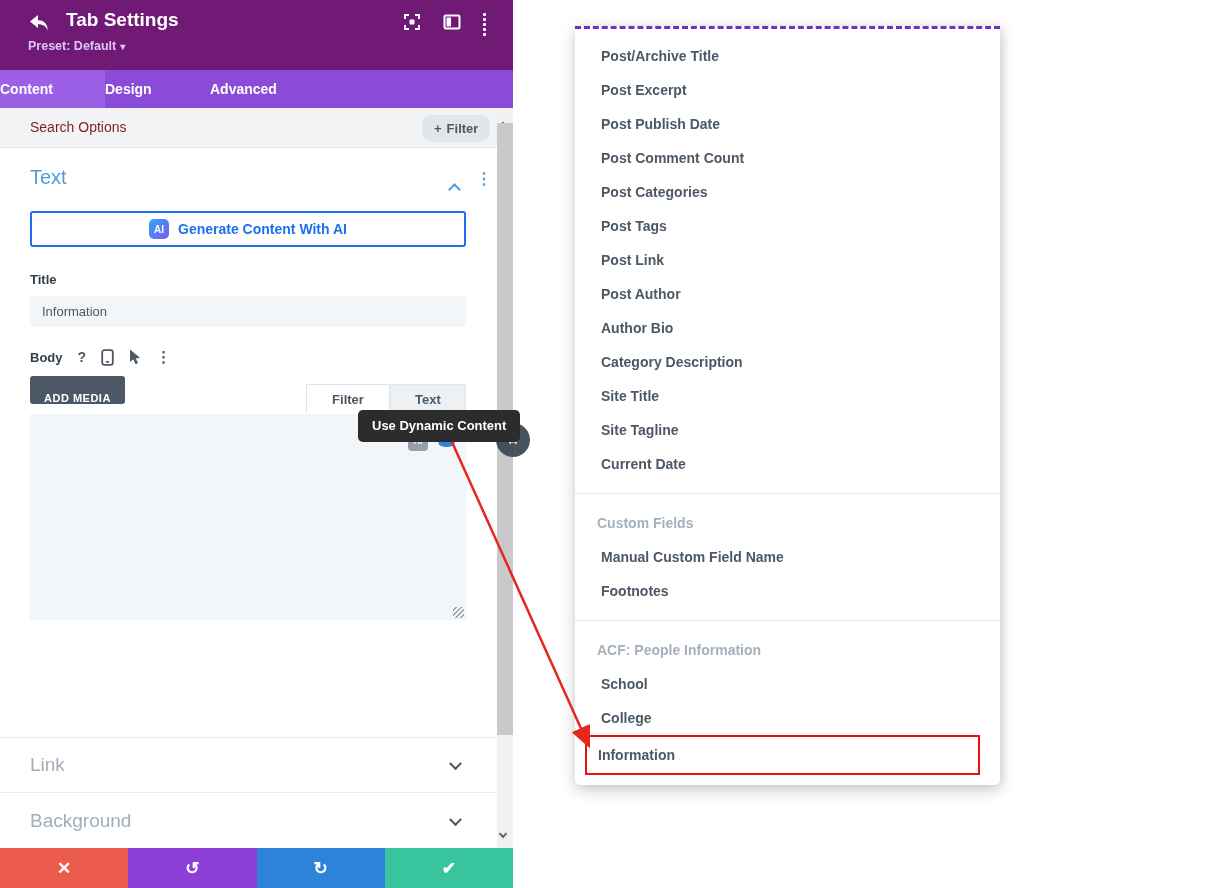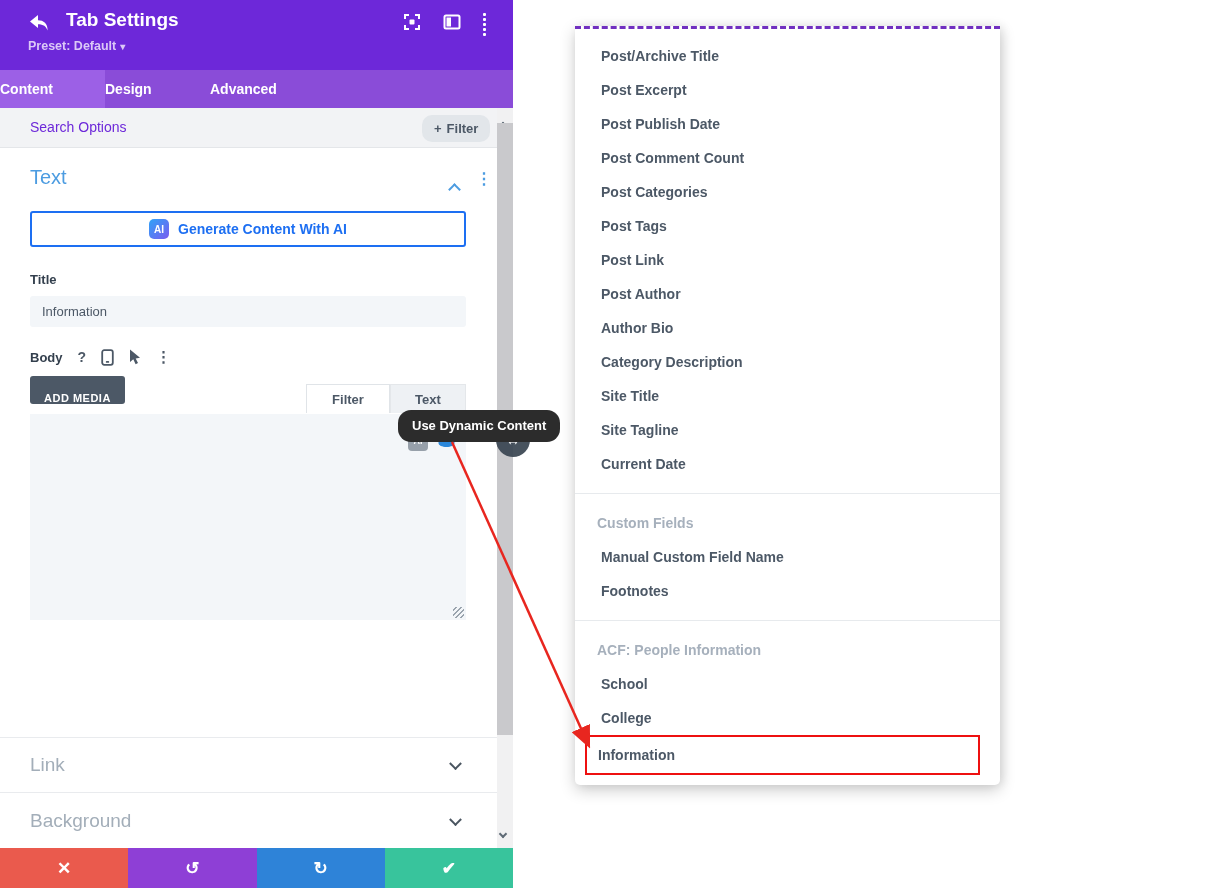--- a/index.html
+++ b/index.html
@@ -3,38 +3,38 @@
 <meta charset="utf-8">
 <style>
   * { margin:0; padding:0; box-sizing:border-box; }
   html,body { width:1229px; height:888px; background:#ffffff; overflow:hidden;
               font-family:"Liberation Sans", sans-serif; }
   .page { position:relative; width:1229px; height:888px; }
 
   
   .modal { position:absolute; left:0; top:0; width:513px; height:888px; background:#ffffff; }
 
-  .modal-header { position:absolute; left:0; top:0; width:513px; height:70px; background:#6d28d9;text-align:right; }
+  .modal-header { position:absolute; left:0; top:0; width:513px; height:70px; background:#701a75;text-align:right; }
   .back-icon { position:absolute; left:28px; top:13px; width:22px; height:20px; cursor:pointer; }
   .hdr-title { position:absolute; left:66px; top:9px; color:#ffffff; font-size:19px; font-weight:700; }
   .preset { position:absolute; left:28px; top:39px; color:#dcc8f7; font-size:12.5px; font-weight:600; cursor:pointer; }
   .preset .caret { font-size:10px; margin-left:4px; }
   .hdr-ic { position:absolute; top:13px; width:18px; height:18px; cursor:pointer; }
   .ic-expand { left:403px; } .ic-snap { left:443px; }
   .ic-dots { left:479px; top:11px; width:10px; }
   .ic-dots i { display:block; width:3px; height:3px; background:#fff; border-radius:1px; margin:2px auto; }
 
   .tab-bar { position:absolute; left:0; top:70px; width:513px; height:38px; background:#8a4cd8; display:flex; }
   .tab { width:105px; height:38px; line-height:38px; color:#ffffff;
          font-size:14px; font-weight:600; cursor:pointer; }
   .tab.active { background:#9c60e6; }
 
   .search-bar { position:absolute; left:0; top:108px; width:497px; height:40px; background:#f2f3f5;
                 border-bottom:1px solid #e4e6e9; }
-  .search-ph { position:absolute; left:30px; top:11px; color:#6d28d9; font-size:14px; }
+  .search-ph { position:absolute; left:30px; top:11px; color:#7f1d1d; font-size:14px; }
   .filter-btn { position:absolute; left:422px; top:7px; height:27px; padding:0 12px; background:#e2e6ea;
                 border-radius:10px; font-size:13px; font-weight:600; color:#4c5866; line-height:27px; cursor:pointer; }
   .filter-btn .plus { margin-right:5px; font-weight:700; }
 
   .sec-title { position:absolute; left:30px; top:166px; font-size:20px; color:#4c9ce1; cursor:pointer; }
   .chev { display:inline-block; width:9px; height:9px; border-right:2px solid #4c9ce1; border-bottom:2px solid #4c9ce1; }
   .chev.up { transform:rotate(-135deg); }
   .chev.down { transform:rotate(45deg); }
   .sec-chev { position:absolute; left:450px; top:180px; cursor:pointer; }
   .sec-dots { position:absolute; left:476px; top:169px; color:#4c9ce1; font-size:16px; font-weight:700; cursor:pointer; }
@@ -68,22 +68,22 @@
   .body-editor textarea { width:100%; height:100%; background:transparent; border:none; resize:none; outline:none; }
   .resize-grip { position:absolute; right:2px; bottom:2px; width:11px; height:11px;
                  background:repeating-linear-gradient(135deg, transparent 0 2px, #9aa4ae 2px 3.5px); cursor:nwse-resize; }
 
   .fld-ai { position:absolute; left:408px; top:431px; width:20px; height:20px; border-radius:4px; background:#97a0aa;
             color:#fff; font-size:9px; font-weight:700; display:flex; align-items:center; justify-content:center;
             z-index:4; cursor:pointer; }
   .fld-db { position:absolute; left:437px; top:428px; z-index:4; cursor:pointer; }
 
   .tooltip { position:absolute; left:358px; top:410px; height:32px; line-height:32px; padding:0 14px;
-             background:#2c2c2c; border-radius:13px; color:#ffffff; font-size:13px; font-weight:700;
-             white-space:nowrap; z-index:6;margin-left:40px; }
+             background:#2c2c2c; border-radius:5px; color:#ffffff; font-size:13px; font-weight:700;
+             white-space:nowrap; z-index:6; }
 
   .resize-circle { position:absolute; left:496px; top:423px; width:34px; height:34px; border-radius:50%;
                    background:rgba(58,70,82,.93); color:#fff; display:flex; align-items:center; justify-content:center;
                    font-size:14px; font-weight:700; z-index:5; cursor:ew-resize; }
 
   .coll-row { position:absolute; left:0; width:497px; border-top:1px solid #e9ebee; background:#fff; }
   .coll-row.link { top:737px; height:55px;padding-left:44px; }
   .coll-row.backg { top:792px; height:56px; }
   .coll-label { position:absolute; left:30px; top:50%; transform:translateY(-50%); font-size:19px; color:#a3aeb9; }
   .coll-chev { position:absolute; left:451px; top:50%; transform:translateY(-60%); }

